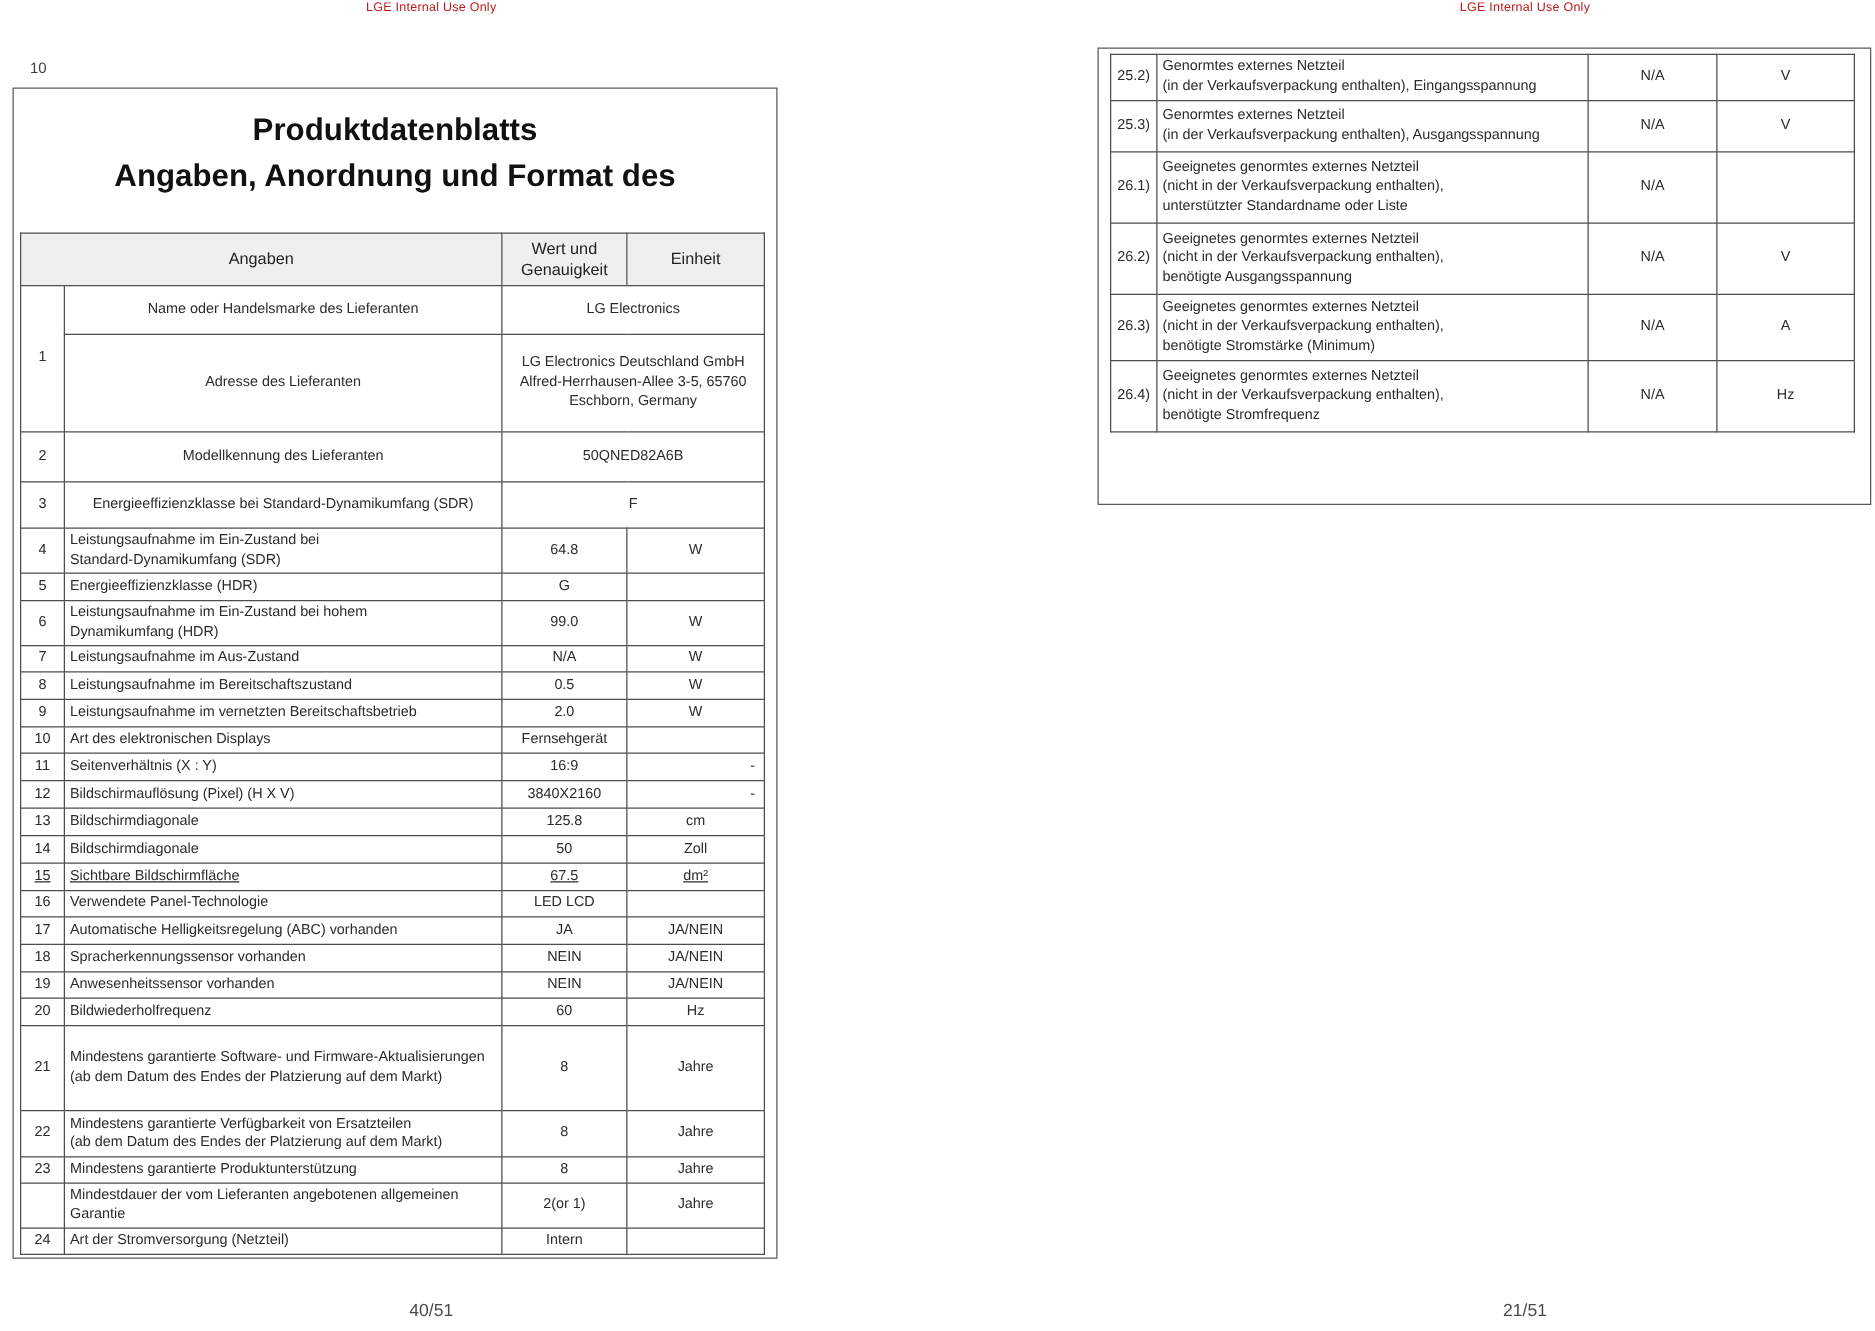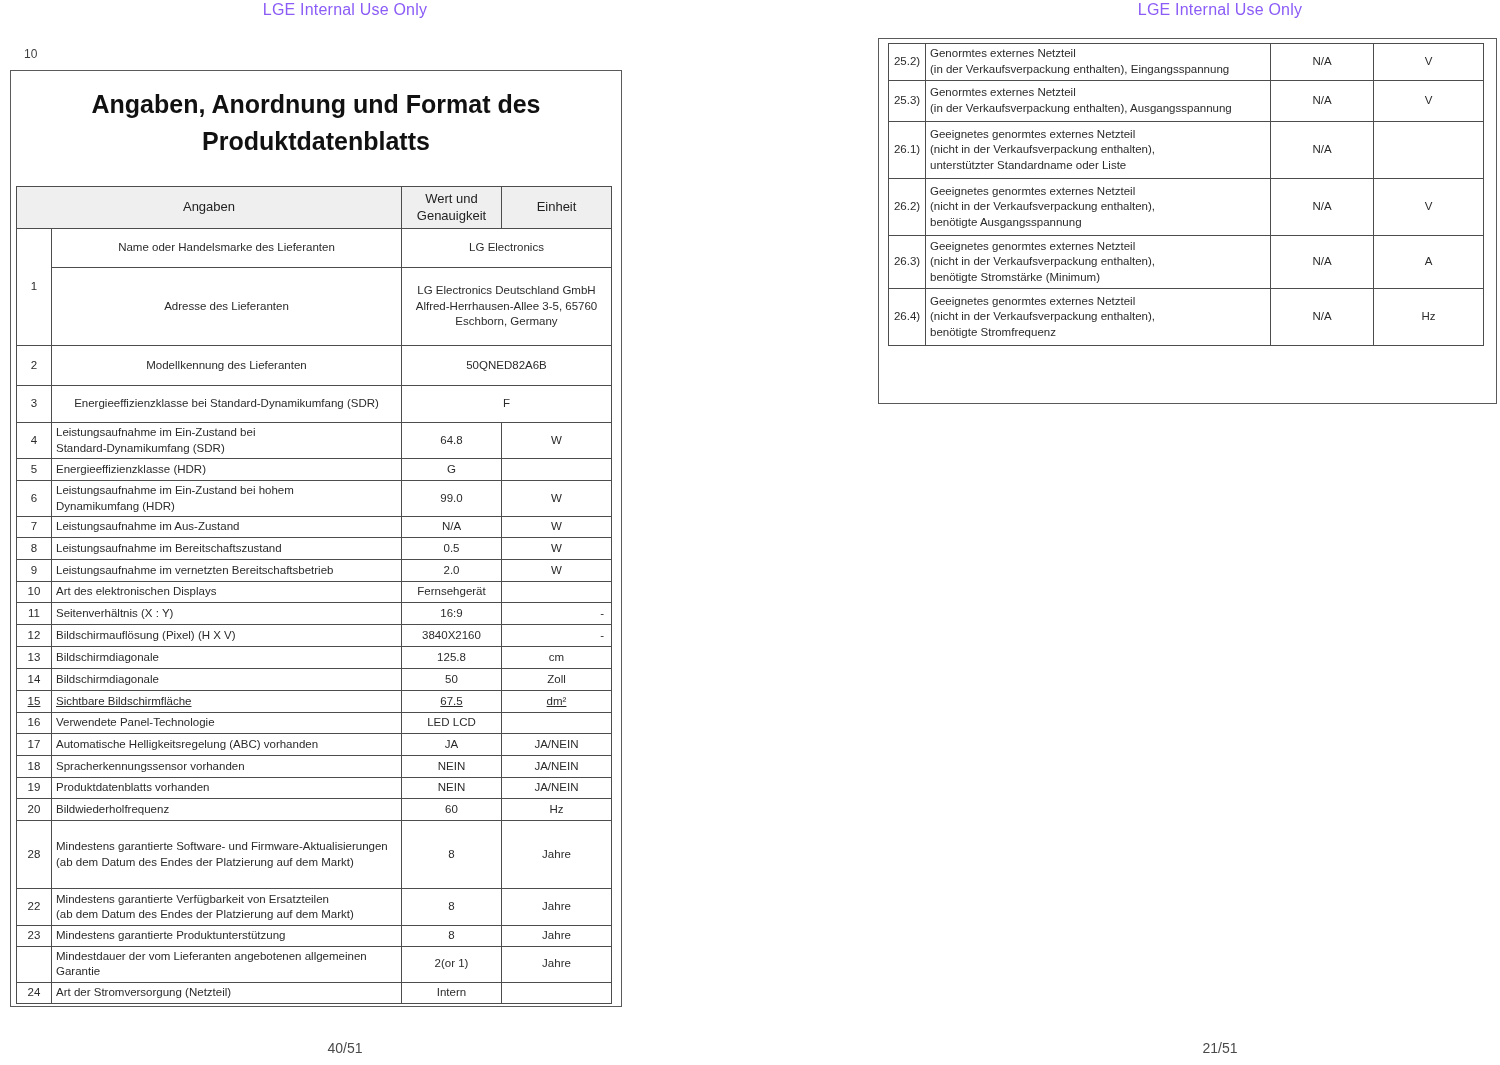--- a/index.html
+++ b/index.html
@@ -1,21 +1,21 @@
 <!DOCTYPE html>
 <html><head>
 <meta charset="utf-8">
 <style>
   * { margin:0; padding:0; box-sizing:border-box; }
   html,body { background:#ffffff; }
   body { font-family:"Liberation Sans", sans-serif; color:#2e2e2e; }
   .canvas { position:relative; width:1500px; height:1065px; background:#ffffff; overflow:hidden; }
 
   .doc-header { position:absolute; top:1px; width:650px; text-align:center;
-                font-size:16px; color:#8b5cf6; letter-spacing:0.2px; }
+                font-size:10px; color:#b91c1c; letter-spacing:0.2px; }
   .doc-header.left  { left:20px; }
   .doc-header.right { left:895px; }
 
   .doc-footer { position:absolute; top:1040px; width:650px; text-align:center;
                 font-size:14px; color:#4a4a4a; }
   .doc-footer.left  { left:20px; }
   .doc-footer.right { left:895px; }
 
   .page-marker { position:absolute; left:24px; top:47px; font-size:12px; color:#3f3f3f; }
 
@@ -51,22 +51,22 @@
 
   <div class="doc-header left">LGE Internal Use Only</div>
   <div class="doc-header right">LGE Internal Use Only</div>
 
   <div class="page-marker">10</div>
 
   <div class="outer-box left"></div>
   <div class="outer-box right"></div>
 
   <div class="sheet-title">
+    <div>Produktdatenblatts</div>
     <div>Angaben, Anordnung und Format des</div>
-    <div>Produktdatenblatts</div>
   </div>
 
   <table class="sheet left">
     <colgroup>
       <col style="width:35px">
         <col style="width:350px">
         <col style="width:100px">
         <col style="width:110px">
     </colgroup>
     <thead>
@@ -181,32 +181,32 @@
           <td class="unit">JA/NEIN</td>
         </tr>
         <tr style="height: 22px;">
           <td class="num">18</td>
           <td class="label">Spracherkennungssensor vorhanden</td>
           <td class="val">NEIN</td>
           <td class="unit">JA/NEIN</td>
         </tr>
         <tr style="height: 21px;">
           <td class="num">19</td>
-          <td class="label">Produktdatenblatts vorhanden</td>
+          <td class="label">Anwesenheitssensor vorhanden</td>
           <td class="val">NEIN</td>
           <td class="unit">JA/NEIN</td>
         </tr>
         <tr style="height: 22px;">
           <td class="num">20</td>
           <td class="label">Bildwiederholfrequenz</td>
           <td class="val">60</td>
           <td class="unit">Hz</td>
         </tr>
         <tr style="height: 68px;">
-          <td class="num">28</td>
+          <td class="num">21</td>
           <td class="label">Mindestens garantierte Software- und Firmware-Aktualisierungen<br>(ab dem Datum des Endes der Platzierung auf dem Markt)</td>
           <td class="val">8</td>
           <td class="unit">Jahre</td>
         </tr>
         <tr style="height: 37px;">
           <td class="num">22</td>
           <td class="label">Mindestens garantierte Verfügbarkeit von Ersatzteilen<br>(ab dem Datum des Endes der Platzierung auf dem Markt)</td>
           <td class="val">8</td>
           <td class="unit">Jahre</td>
         </tr>

